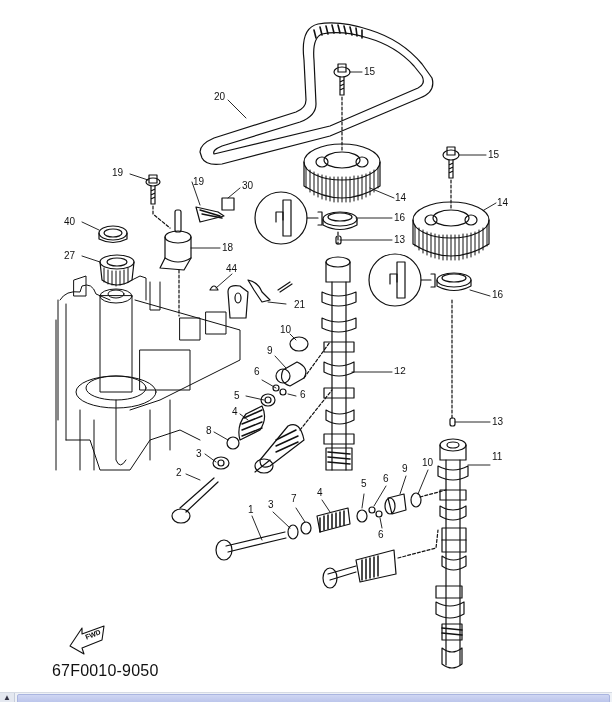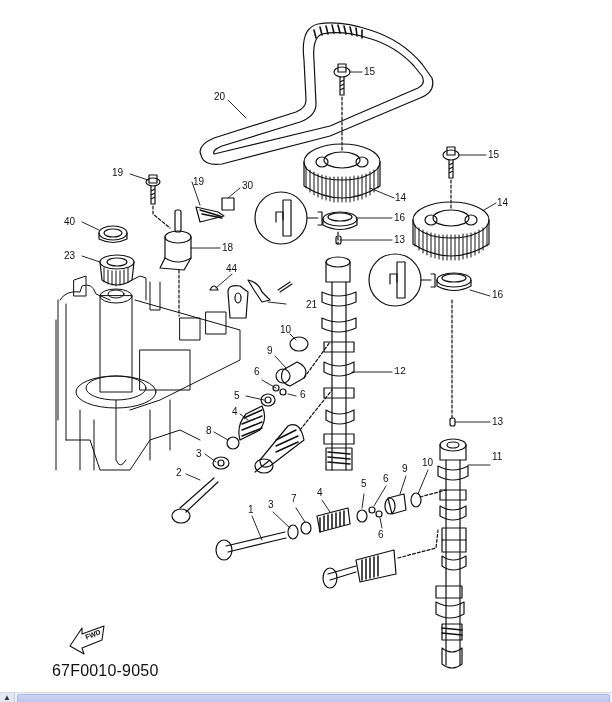--- a/index.html
+++ b/index.html
@@ -254,23 +254,23 @@
 <span class="lbl" style="left:497px;top:198px;">14</span>
 <span class="lbl" style="left:394px;top:213px;">16</span>
 <span class="lbl" style="left:492px;top:290px;">16</span>
 <span class="lbl" style="left:394px;top:235px;">13</span>
 <span class="lbl" style="left:492px;top:417px;">13</span>
 <span class="lbl" style="left:112px;top:168px;">19</span>
 <span class="lbl" style="left:181px;top:177px;margin-left:12px;">19</span>
 <span class="lbl" style="left:242px;top:181px;">30</span>
 <span class="lbl" style="left:64px;top:217px;">40</span>
 <span class="lbl" style="left:222px;top:243px;text-align:right;">18</span>
-<span class="lbl" style="left:64px;top:251px;">23</span>
+<span class="lbl" style="left:64px;top:251px;">27</span>
 <span class="lbl" style="left:226px;top:264px;">44</span>
-<span class="lbl" style="left:294px;top:300px;margin-left:12px;">21</span>
+<span class="lbl" style="left:294px;top:300px;">21</span>
 <span class="lbl" style="left:280px;top:325px;">10</span>
 <span class="lbl" style="left:267px;top:346px;">9</span>
 <span class="lbl" style="left:394px;top:367px;font-family:Liberation Mono, monospace;">12</span>
 <span class="lbl" style="left:254px;top:367px;">6</span>
 <span class="lbl" style="left:300px;top:390px;">6</span>
 <span class="lbl" style="left:234px;top:391px;">5</span>
 <span class="lbl" style="left:232px;top:407px;">4</span>
 <span class="lbl" style="left:206px;top:426px;">8</span>
 <span class="lbl" style="left:196px;top:449px;">3</span>
 <span class="lbl" style="left:176px;top:468px;">2</span>

